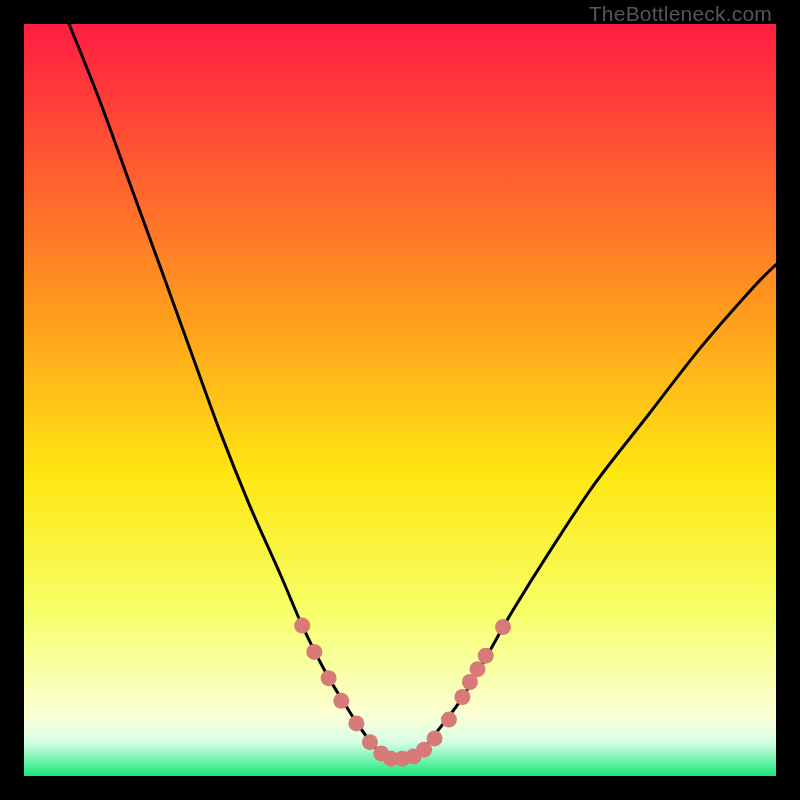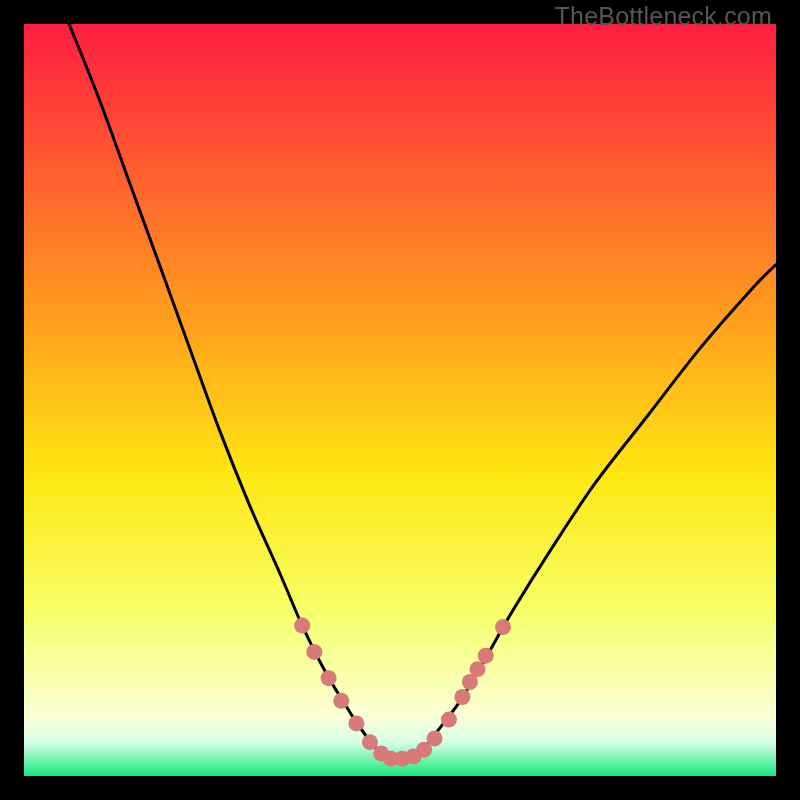--- a/index.html
+++ b/index.html
@@ -23,21 +23,21 @@
     left: 0;
     top: 0;
     width: 752px;
     height: 752px;
   }
   .watermark {
     position: absolute;
     top: 2px;
     right: 28px;
     font-family: Arial, Helvetica, sans-serif;
-    font-size: 25px;
+    font-size: 21px;
     color: #565656;
     letter-spacing: 0.2px;
     font-weight: 500;
   }
   svg { display: block; }
 </style>
 </head>
 <body>
 
 <div class="frame">

